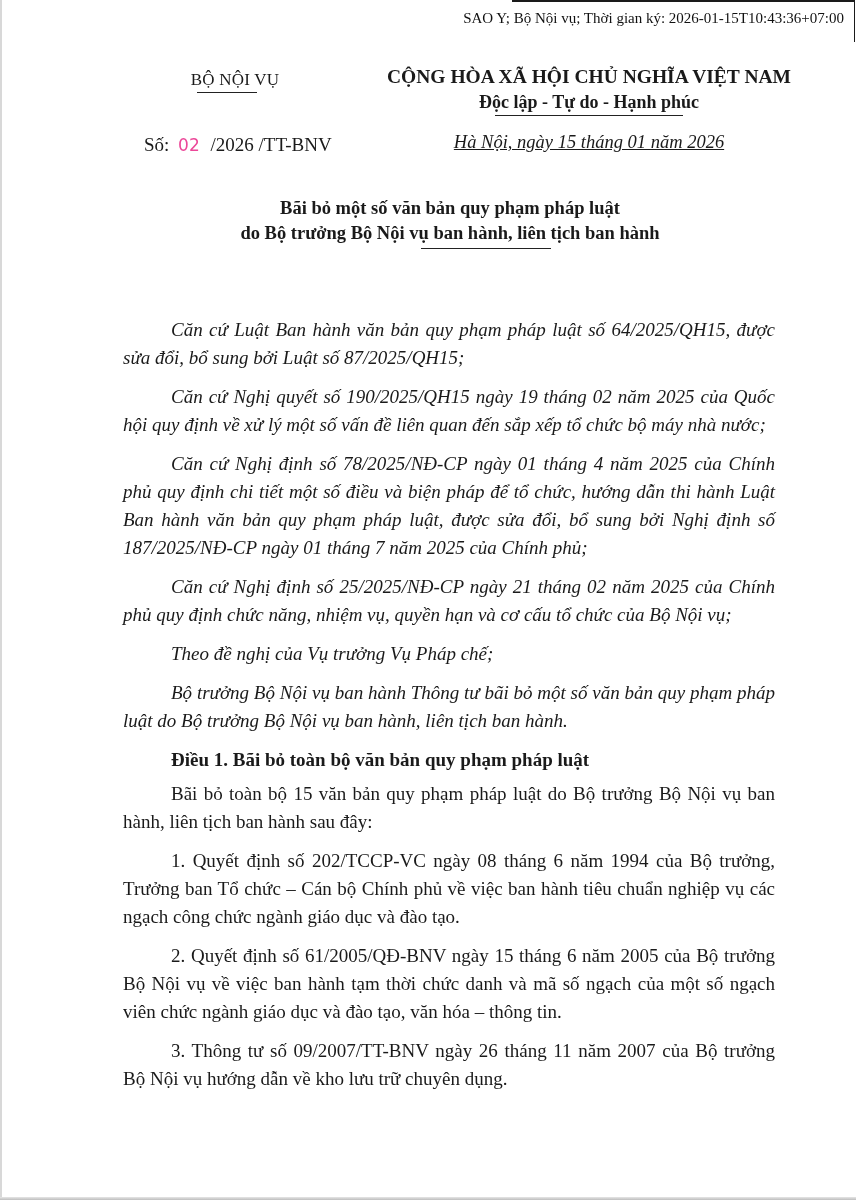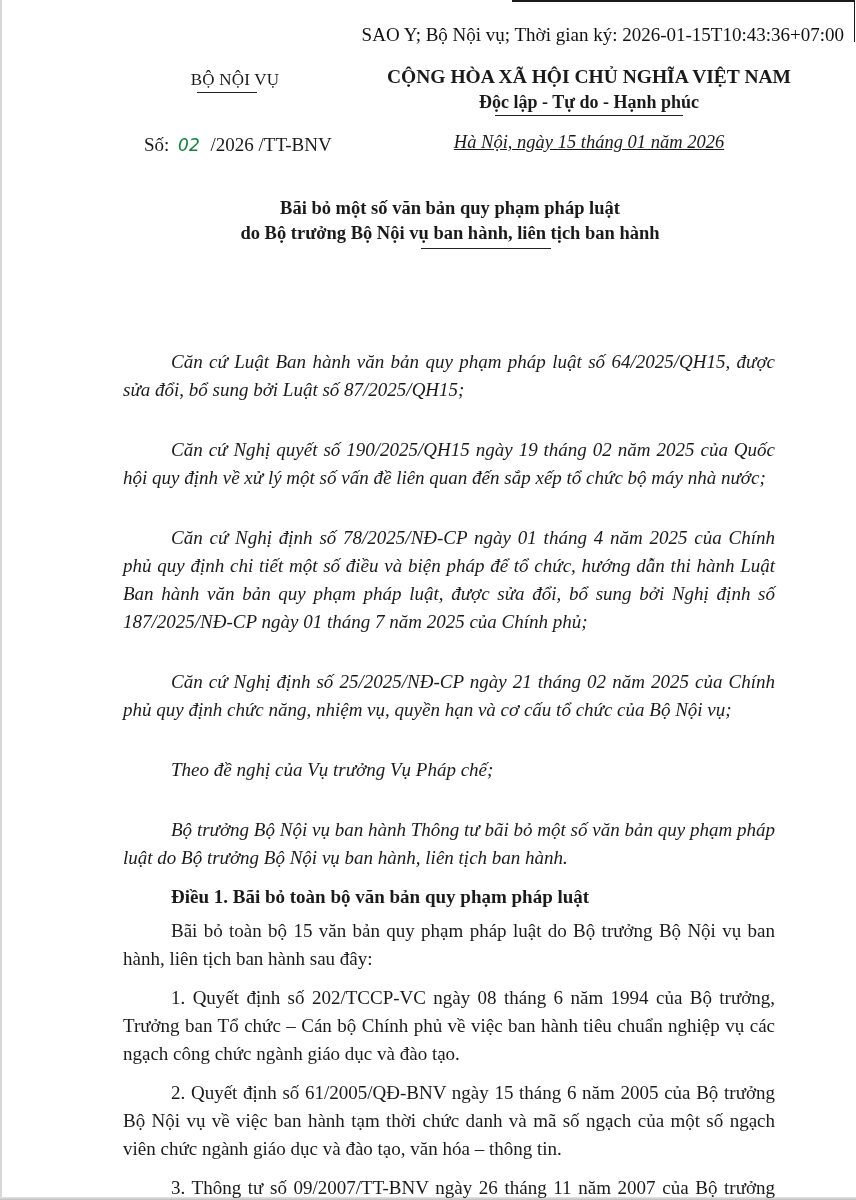--- a/index.html
+++ b/index.html
@@ -6,38 +6,38 @@
   body {
     width: 856px; height: 1200px; background: #ffffff; position: relative; overflow: hidden;
     font-family: "Liberation Serif", "DejaVu Serif", serif; color: #1a1a1a;
   }
   .page-edge-left { position: absolute; left: 0; top: 0; width: 2px; height: 1200px; background: #d8d8d8; }
   .page-edge-bottom { position: absolute; left: 0; bottom: 0; width: 856px; height: 3px; background: linear-gradient(#e6e6e6,#bdbdbd); }
   .stamp {
     position: absolute; top: 0; left: 512px; width: 342px; height: 40px;
     border-top: 2px solid #1a1a1a; border-right: 1px solid #1a1a1a;
   }
-  .stamp-text { position: absolute; top: 22px; right: 10px; font-size: 19px; white-space: nowrap; color: #111; }
+  .stamp-text { position: absolute; top: 8px; right: 10px; font-size: 15px; white-space: nowrap; color: #111; }
   .left-header { position: absolute; left: 110px; top: 70px; width: 250px; text-align: center; }
   .agency { font-weight: normal; font-size: 17px; letter-spacing: 0.2px; }
   .agency-underline { width: 60px; height: 1px; background: #222; margin: 2px auto 0; position: relative; left: -8px; }
   .doc-number { position: absolute; left: 144px; top: 134px; font-size: 19px; }
-  .doc-number .hand { color: #15803d; font-style: italic; font-family: "DejaVu Sans", sans-serif; font-size: 17px; margin: 0 6px 16px 4px; }
+  .doc-number .hand { color: #ec4899; font-family: "DejaVu Sans", sans-serif; font-size: 17px; margin: 0 6px 16px 4px; }
   .right-header { position: absolute; left: 370px; top: 66px; width: 438px; text-align: center; }
   .nation { font-weight: bold; font-size: 19.5px; }
   .motto { font-weight: bold; font-size: 18px; margin-top: 4px; }
   .motto-underline { width: 188px; height: 1px; background: #222; margin: 2px auto 0; }
   .place-date { position: absolute; left: 370px; top: 132px; width: 438px; text-align: center; font-style: italic; font-size: 18.5px; text-decoration: underline; }
   .title-block { position: absolute; left: 150px; top: 196px; width: 600px; text-align: center; font-weight: bold; }
   .doc-type { font-size: 19.5px; }
   .doc-subtitle { font-size: 18.5px; line-height: 25px; }
   .title-underline { width: 130px; height: 1px; background: #222; margin: 2px auto 0; position: relative; left: 36px; }
   .body-text { position: absolute; left: 123px; top: 316px; width: 652px; font-size: 19px; line-height: 28px; text-align: justify; }
   .body-text p { margin: 0 0 11px 0; text-indent: 48px; }
-  .body-text p.italic { font-style: italic; margin-top: 32px; }
+  .body-text p.italic { font-style: italic; }
   .body-text p.article { font-weight: bold; margin-bottom: 6px; }
 </style>
 </head>
 <body>
 
 <div class="page-edge-left"></div>
 <div class="page-edge-bottom"></div>
 
 <div class="stamp">
   <span class="stamp-text">SAO Y; Bộ Nội vụ; Thời gian ký: 2026-01-15T10:43:36+07:00</span>

